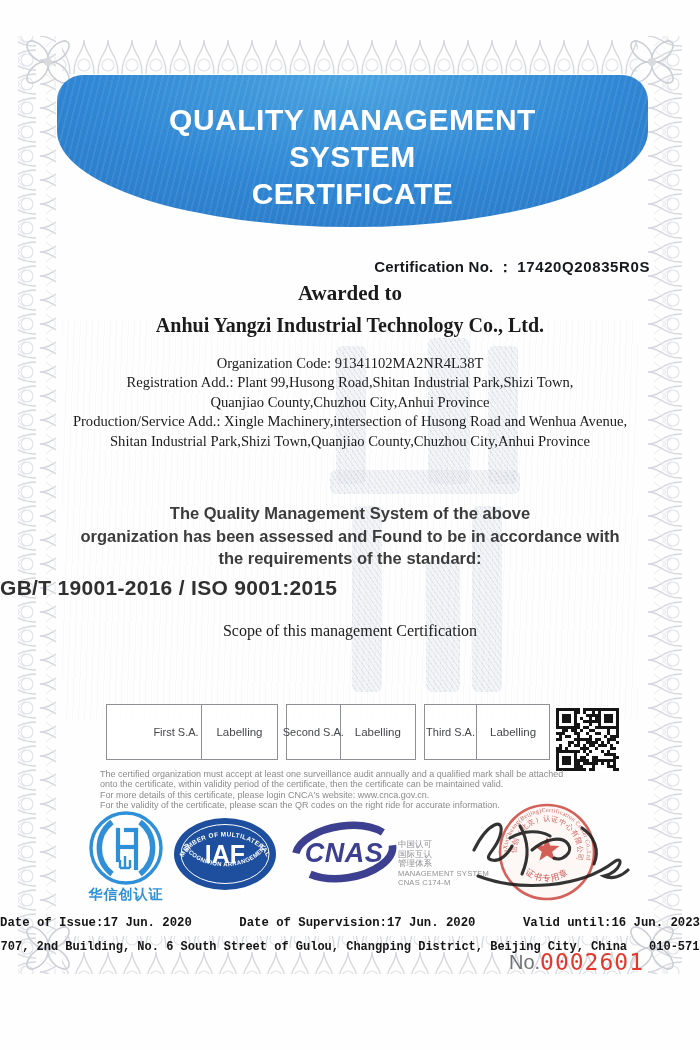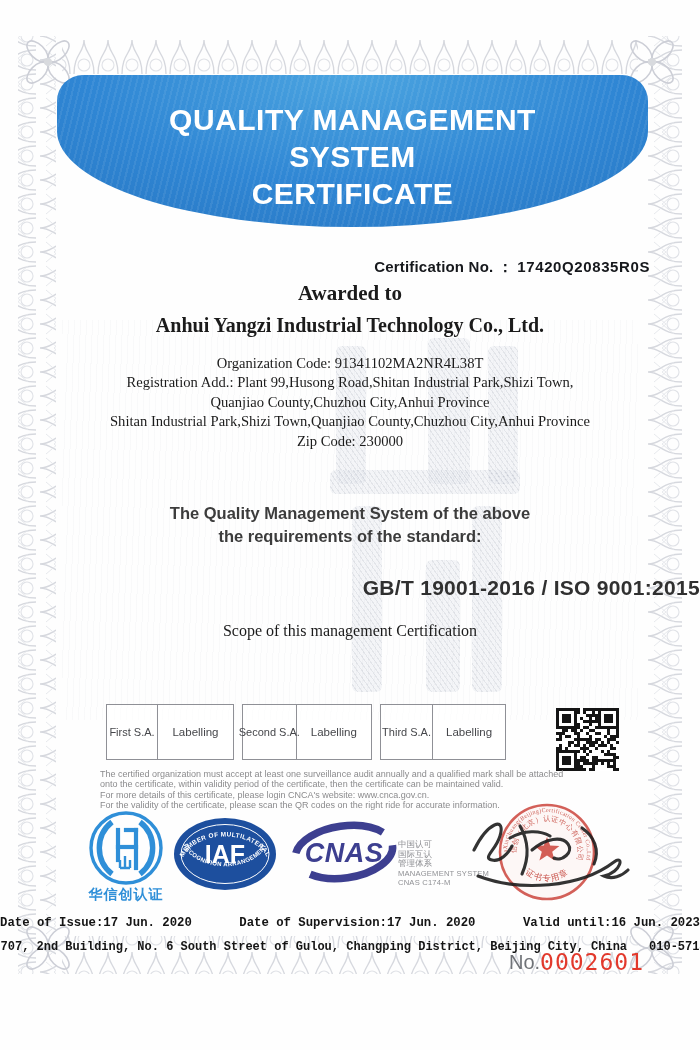--- a/index.html
+++ b/index.html
@@ -32,33 +32,33 @@
 
   .serifblock{font-family:"Liberation Serif",serif;color:#1b1b1b;text-align:center;}
   .awarded{position:absolute;left:0;width:700px;top:281px;font-size:21px;font-weight:700;}
   .company{position:absolute;left:0;width:700px;top:314px;font-size:20px;font-weight:700;}
   .orgblock{position:absolute;left:0;width:700px;top:354px;font-size:14.6px;line-height:19.4px;}
   .orgblock div{white-space:nowrap;}
 
   .statement{position:absolute;left:0;width:700px;top:502px;text-align:center;
     font-size:16.5px;font-weight:700;color:#3c3c3c;line-height:22.5px;}
   .statement div{white-space:nowrap;}
-  .standard{position:absolute;left:0;width:700px;top:576px;text-align:right;
+  .standard{position:absolute;left:0;width:700px;top:576px;text-align:left;
     font-size:21px;font-weight:700;color:#303030;letter-spacing:0.3px;}
   .scopetitle{position:absolute;left:0;width:700px;top:622px;font-size:16px;}
   .scopetext{position:absolute;left:0;width:700px;top:658px;font-size:16.5px;font-weight:700;}
 
   
   .sa-table{position:absolute;left:106px;top:704px;display:flex;gap:8px;}
   .sa-box{display:flex;height:54px;border:1.2px solid #8f9096;background:rgba(255,255,255,0.6);}
   .sa-box .c1{width:38%;display:flex;align-items:center;justify-content:center;
     border-right:1.2px solid #8f9096;font-size:11px;color:#46474b;white-space:nowrap;padding:0 2px;}
   .sa-box .c2{width:62%;display:flex;align-items:center;justify-content:center;
     font-size:11.5px;color:#46474b;}
-  .w1{width:126px;} .w2{width:128px;} .w3{width:124px;}
+  .w1{width:126px;padding-left:44px;} .w2{width:128px;} .w3{width:124px;}
 
   .qr{position:absolute;left:556px;top:708px;width:63px;height:63px;}
 
   .fineprint{position:absolute;left:100px;top:769px;font-size:9px;line-height:10.4px;color:#8b8b8d;}
   .fineprint div{white-space:nowrap;}
 
   
   .logo-svg{position:absolute;}
   .hxc-caption{position:absolute;left:76px;top:886px;width:100px;text-align:center;
     color:#2f8fd8;font-size:14px;font-weight:700;letter-spacing:1px;}
@@ -131,26 +131,27 @@
     <span class="num">17420Q20835R0S</span>
   </div>
 
   <div class="serifblock awarded">Awarded to</div>
   <div class="serifblock company">Anhui Yangzi Industrial Technology Co., Ltd.</div>
 
   <div class="serifblock orgblock">
     <div>Organization Code: 91341102MA2NR4L38T</div>
     <div>Registration Add.: Plant 99,Husong Road,Shitan Industrial Park,Shizi Town,</div>
     <div>Quanjiao County,Chuzhou City,Anhui Province</div>
+    <div>Production/Service Add.: Xingle Machinery,intersection of Husong Road and Wenhua Avenue,</div>
     <div>Shitan Industrial Park,Shizi Town,Quanjiao County,Chuzhou City,Anhui Province</div>
-    <div>Zip Code: 230000</div>
   </div>
 
   <div class="statement">
     <div>The Quality Management System of the above</div>
+    <div>organization has been assessed and Found to be in accordance with</div>
     <div>the requirements of the standard:</div>
   </div>
   <div class="standard">GB/T 19001-2016 / ISO 9001:2015</div>
 
   <div class="serifblock scopetitle">Scope of this management Certification</div>
 
   <div class="sa-table">
     <div class="sa-box w1">
       <div class="c1">First S.A.</div>
       <div class="c2">Labelling</div>

